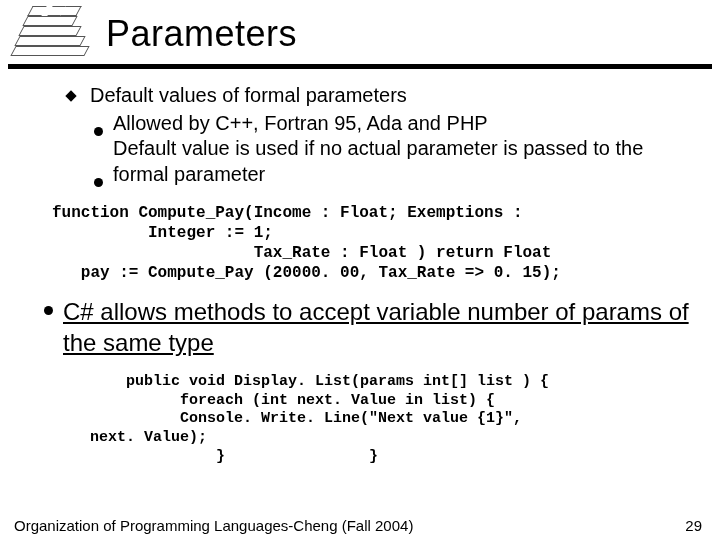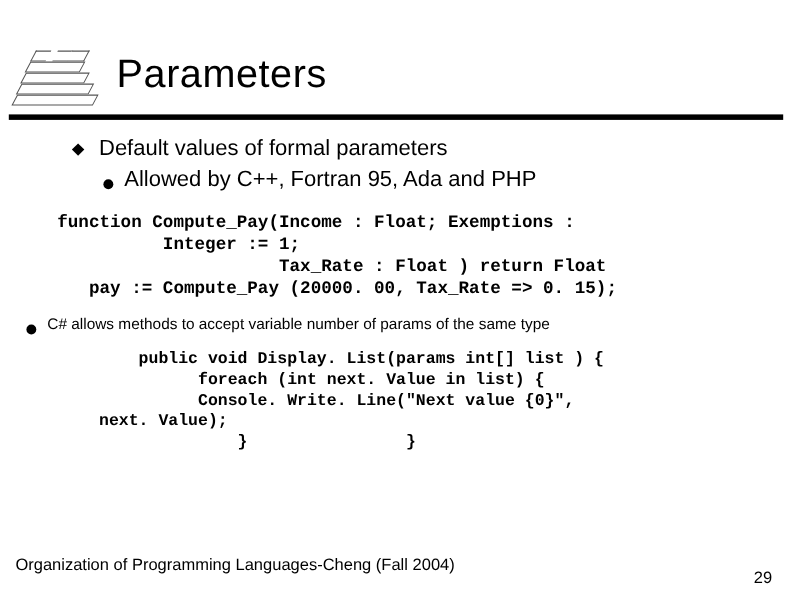--- a/index.html
+++ b/index.html
@@ -7,23 +7,22 @@
     width: 720px;
     height: 540px;
     background: #fff;
     font-family: Arial, Helvetica, sans-serif;
     color: #000;
     position: relative;
     overflow: hidden;
   }
   .header {
     display: flex;
-    align-items: flex-start;
+    align-items: center;
     padding: 6px 8px 0 8px;
-    margin-top: 40px;
   }
   .icon-stack {
     width: 84px;
     height: 56px;
     position: relative;
     flex: 0 0 auto;
   }
   .layer {
     position: absolute;
     left: 50%;
@@ -73,21 +72,21 @@
     flex: 0 0 auto;
     margin-right: 12px;
     margin-top: 6px;
   }
   .sub-list {
     padding-left: 30px;
     margin-top: 2px;
   }
   .sub-list .row {
     display: flex;
-    align-items: center;
+    align-items: flex-end;
   }
   .dot {
     flex: 0 0 auto;
     width: 9px;
     height: 9px;
     border-radius: 50%;
     background: #000;
     margin-right: 10px;
     margin-top: 9px;
   }
@@ -97,23 +96,24 @@
   }
   .code1 {
     font-family: "Courier New", monospace;
     font-weight: bold;
     font-size: 16px;
     white-space: pre;
     padding: 16px 12px 0 52px;
     line-height: 1.25;
   }
   .after-code {
-    padding: 14px 18px 0 24px;
-    font-size: 14px;
+    padding: 14px 18px 0 44px;
+    font-size: 24px;
     line-height: 1.28;
+    text-decoration: underline;
   }
   .after-code .row { display: flex; align-items: flex-start; }
   .code2 {
     font-family: "Courier New", monospace;
     font-weight: bold;
     font-size: 15px;
     white-space: pre;
     padding: 14px 0 0 90px;
     line-height: 1.25;
   }
@@ -121,21 +121,21 @@
     position: absolute;
     bottom: 6px;
     left: 0;
     right: 0;
     font-size: 15px;
     color: #000;
   }
   .footer-left {
     position: absolute;
     left: 14px;
-    bottom: 12px;
+    bottom: 0;
   }
   .footer-right {
     position: absolute;
     right: 18px;
     bottom: 0;
     margin-top: 20px;
   }
 </style>
 </head>
 <body>
@@ -173,37 +173,41 @@
     <svg class="diamond" width="14" height="14" viewBox="0 0 14 14">
       <rect x="3" y="3" width="8" height="8" transform="rotate(45 7 7)" fill="#000"></rect>
     </svg>
     <div>Default values of formal parameters</div>
   </div>
   <div class="sub-list">
     <div class="row">
       <div class="dot"></div>
       <div>Allowed by C++, Fortran 95, Ada and PHP</div>
     </div>
+    <div class="row">
+      <div class="dot"></div>
+      <div>Default value is used if no actual parameter is passed to the formal parameter</div>
+    </div>
   </div>
 </div>
 
 <div class="code1">function Compute_Pay(Income : Float; Exemptions :
           Integer := 1;
                      Tax_Rate : Float ) return Float
    pay := Compute_Pay (20000. 00, Tax_Rate =&gt; 0. 15);</div>
 
 <div class="after-code">
   <div class="row">
     <div class="dot"></div>
     <div>C# allows methods to accept variable number of params of the same type</div>
   </div>
 </div>
 
 <div class="code2">    public void Display. List(params int[] list ) {
           foreach (int next. Value in list) {
-          Console. Write. Line("Next value {0}",
+          Console. Write. Line("Next value {1}",
 next. Value);
               }                }</div>
 
 <div class="footer">
   <div class="footer-left">Organization of Programming Languages-Cheng (Fall 2004)</div>
   <div class="footer-right">29</div>
 </div>
 
 </body></html>

